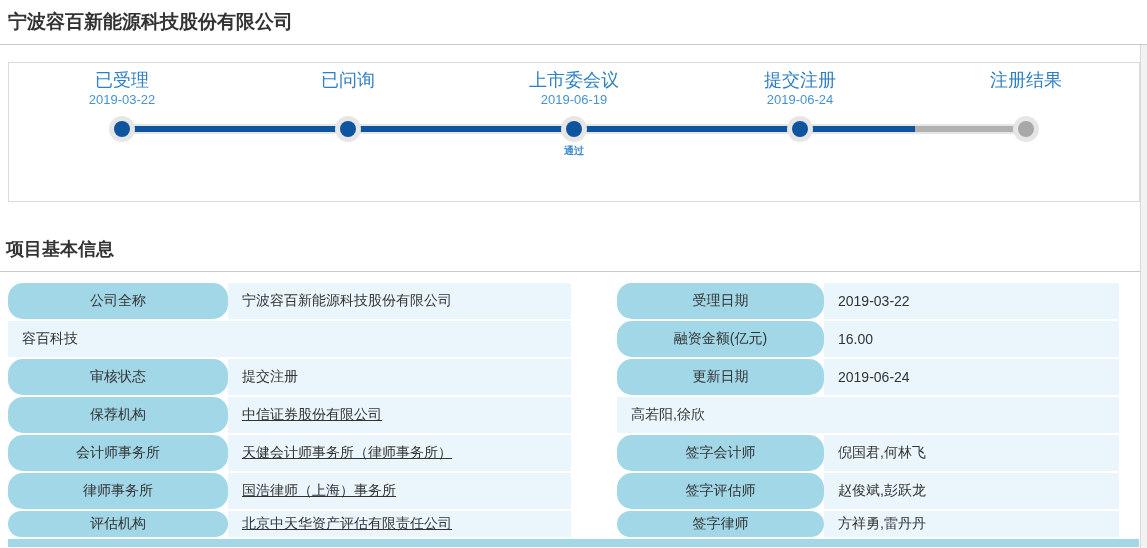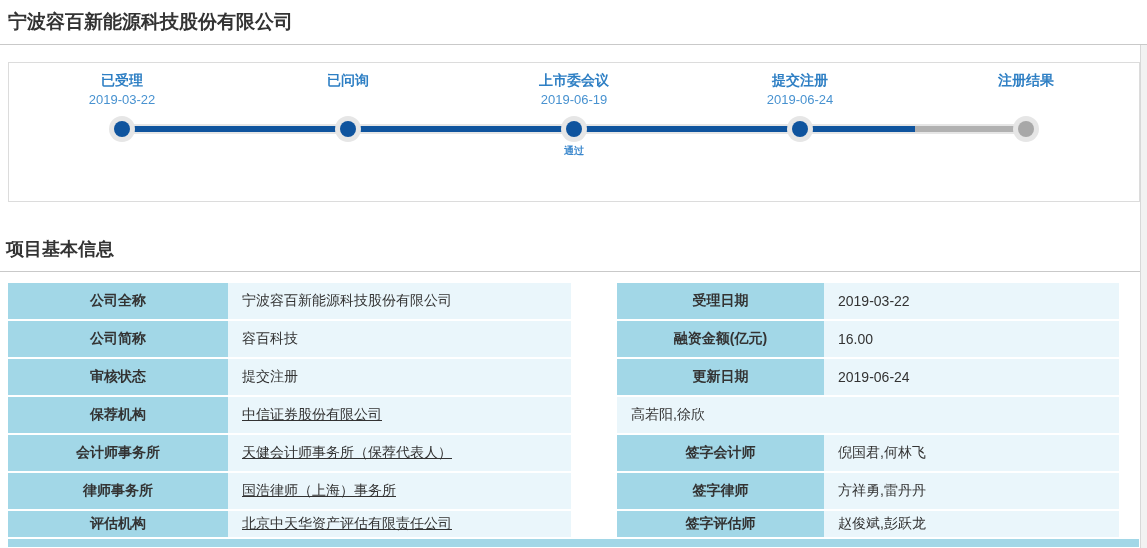--- a/index.html
+++ b/index.html
@@ -13,21 +13,21 @@
   .page{position:relative;width:1147px;height:548px;}
 
   .page-header{padding:9px 0 0 8px;}
   .page-title{font-size:19px;font-weight:bold;line-height:26px;}
   .top-rule{border:none;border-top:1px solid #c9c9c9;margin-top:9px;}
 
   .timeline-box{position:relative;margin:17px 7px 0 8px;height:140px;
     border:1px solid #dcdcdc;background:#fff;}
   .tl-stages{display:flex;padding-top:8px;position:relative;}
   .tl-stage{flex:1;text-align:center;}
-  .tl-label{font-size:14px;font-weight:bold;color:var(--blue-label);height:19px;line-height:19px;}
+  .tl-label{font-size:18px;font-weight:normal;color:var(--blue-label);height:19px;line-height:19px;}
   .tl-date{font-size:13px;color:var(--blue-date);height:19px;line-height:19px;}
   .tl-dotspace{height:32px;}
   .tl-status{font-size:10px;font-weight:bold;color:#3a87cd;height:20px;line-height:20px;}
   .tl-track{position:absolute;left:10%;width:80%;top:61px;height:10px;
     background:var(--track);border-radius:5px;}
   .tl-bar{position:absolute;left:0;right:0;top:2px;height:6px;border-radius:3px;}
   .tl-dot{position:absolute;top:50%;width:16px;height:16px;border-radius:50%;
     transform:translate(-50%,-50%);box-shadow:0 0 0 5px #e6e6e6;}
   .tl-dot.done{background:var(--blue-dark);}
   .tl-dot.pending{background:var(--gray-dot);}
@@ -36,21 +36,21 @@
   .section-title{font-size:18px;font-weight:bold;line-height:22px;}
   .section-rule{border:none;border-top:1px solid #c9c9c9;margin:11px 7px 0 0;}
 
   .info-wrap{display:flex;margin:11px 0 0 8px;width:1131px;}
   .info-table{display:block;}
   .info-table.left{width:563px;margin-right:2px;}
   .info-table.right{width:546px;padding-left:44px;}
   .info-row{display:flex;height:36px;margin-bottom:2px;}
   .info-row:last-child{height:26px;}
   .cell-label{background:var(--label-bg);display:flex;align-items:center;
-    justify-content:center;font-size:14px;font-weight:bold;white-space:nowrap;}
+    justify-content:center;font-size:14px;font-weight:normal;white-space:nowrap;border-radius:15px;}
   .left .cell-label{flex:0 0 220px;}
   .right .cell-label{flex:0 0 207px;}
   .cell-value{background:var(--value-bg);flex:1;display:flex;align-items:center;
     padding-left:14px;font-size:14px;white-space:nowrap;overflow:hidden;}
   .cell-link{text-decoration:underline;color:var(--txt);cursor:pointer;text-align:right;}
   .bottom-strip{margin-left:8px;width:1131px;height:8px;background:var(--label-bg);}
 
   .right-gutter{position:absolute;top:45px;right:0;bottom:0;width:7px;
     background:#f2f2f2;border-left:1px solid #d8d8d8;}
 </style>
@@ -113,41 +113,40 @@
 
   <div class="info-wrap">
     <div class="info-table left">
         <div class="info-row">
           <div class="cell-label">公司全称</div>
           <div class="cell-value">
             <span>宁波容百新能源科技股份有限公司</span>
           </div>
         </div>
         <div class="info-row">
-          <div class="cell-label">公司简称</div>
           <div class="cell-value">
             <span>容百科技</span>
           </div>
         </div>
         <div class="info-row">
           <div class="cell-label">审核状态</div>
           <div class="cell-value">
             <span>提交注册</span>
           </div>
         </div>
         <div class="info-row">
           <div class="cell-label">保荐机构</div>
           <div class="cell-value">
             <span class="cell-link">中信证券股份有限公司</span>
           </div>
         </div>
         <div class="info-row">
           <div class="cell-label">会计师事务所</div>
           <div class="cell-value">
-            <span class="cell-link">天健会计师事务所（保荐代表人）</span>
+            <span class="cell-link">天健会计师事务所（律师事务所）</span>
           </div>
         </div>
         <div class="info-row">
           <div class="cell-label">律师事务所</div>
           <div class="cell-value">
             <span class="cell-link">国浩律师（上海）事务所</span>
           </div>
         </div>
         <div class="info-row">
           <div class="cell-label">评估机构</div>
@@ -180,29 +179,29 @@
             <span>高若阳,徐欣</span>
           </div>
         </div>
         <div class="info-row">
           <div class="cell-label">签字会计师</div>
           <div class="cell-value">
             <span>倪国君,何林飞</span>
           </div>
         </div>
         <div class="info-row">
+          <div class="cell-label">签字评估师</div>
+          <div class="cell-value">
+            <span>赵俊斌,彭跃龙</span>
+          </div>
+        </div>
+        <div class="info-row">
           <div class="cell-label">签字律师</div>
           <div class="cell-value">
             <span>方祥勇,雷丹丹</span>
-          </div>
-        </div>
-        <div class="info-row">
-          <div class="cell-label">签字评估师</div>
-          <div class="cell-value">
-            <span>赵俊斌,彭跃龙</span>
           </div>
         </div>
       </div>
   </div>
   <div class="bottom-strip"></div>
 
   <div class="right-gutter"></div>
 </div>
 
 </body></html>

